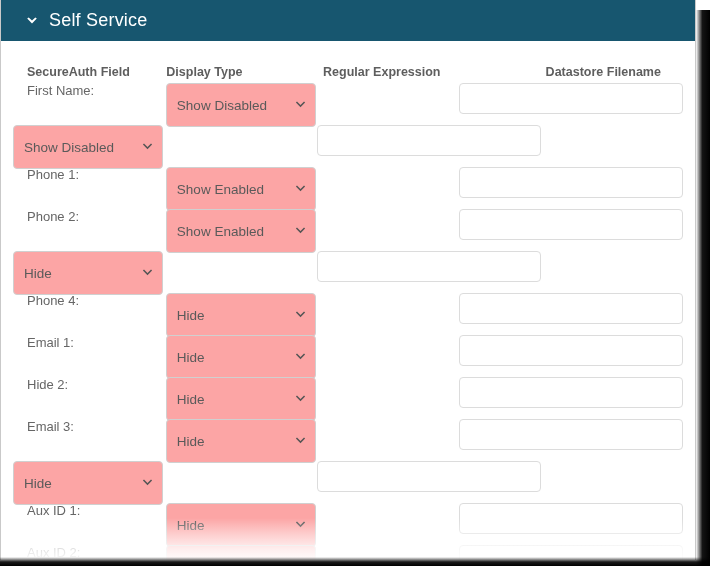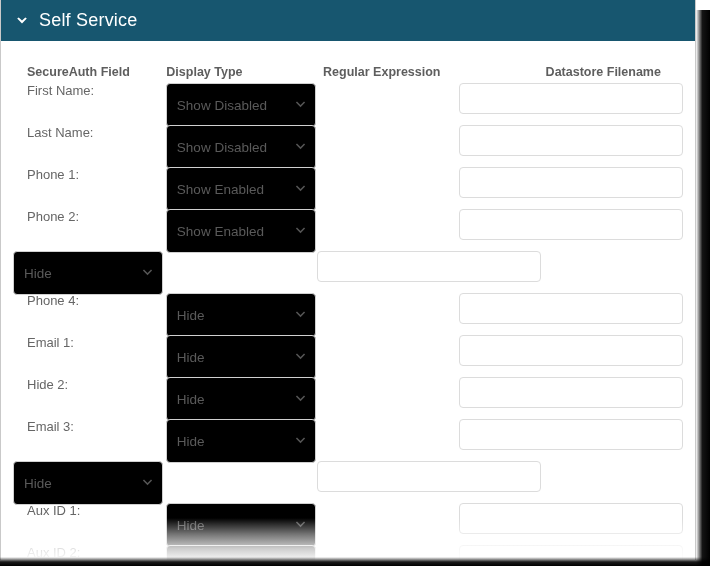--- a/index.html
+++ b/index.html
@@ -54,21 +54,21 @@
     z-index: 10;
     overflow: hidden;
   }
 
   .panel-header {
     position: relative;
     height: 41px;
     background: #17566f;
     display: flex;
     align-items: center;
-    padding-left: 14px;
+    padding-left: 24px;
     color: #ffffff;
     text-align: right;
   }
   .chev {
     display: inline-block;
     width: 14px;
     height: 14px;
     margin-right: 10px;
     flex: 0 0 auto;
   }
@@ -127,21 +127,21 @@
   .cell3 { width: 142px; }
   .cell4 { width: 230px; }
 
   
   .sel {
     position: relative;
     width: 150px;
     height: 44px;
     border: 1px solid #d0d0d0;
     border-radius: 4px;
-    background: #000000;
+    background: #fca5a5;
     display: flex;
     align-items: center;
     padding: 0 26px 0 10px;
     font-size: 13.5px;
     color: #5a5a5a;
     white-space: nowrap;
     overflow: hidden;
   }
   .sel .sel-arrow {
     position: absolute;
@@ -220,21 +220,20 @@
                     <svg width="11" height="8" viewBox="0 0 11 8" aria-hidden="true">
                       <path d="M0.9 1.6 L5.5 6.2 L10.1 1.6 L9.0 0.5 L5.5 4.0 L2.0 0.5 Z" fill="#555"></path>
                     </svg>
                   </span>
                 </div>
               </div>
               <div class="cell3"><span></span></div>
               <div class="cell4"><input class="txt" type="text" value="" style=""></div>
             </div>
             <div class="row">
-              <div class="cell1">Last Name:</div>
               <div class="cell2">
                 <div class="sel">
                   <span>Show Disabled</span>
                   <span class="sel-arrow">
                     <svg width="11" height="8" viewBox="0 0 11 8" aria-hidden="true">
                       <path d="M0.9 1.6 L5.5 6.2 L10.1 1.6 L9.0 0.5 L5.5 4.0 L2.0 0.5 Z" fill="#555"></path>
                     </svg>
                   </span>
                 </div>
               </div>

